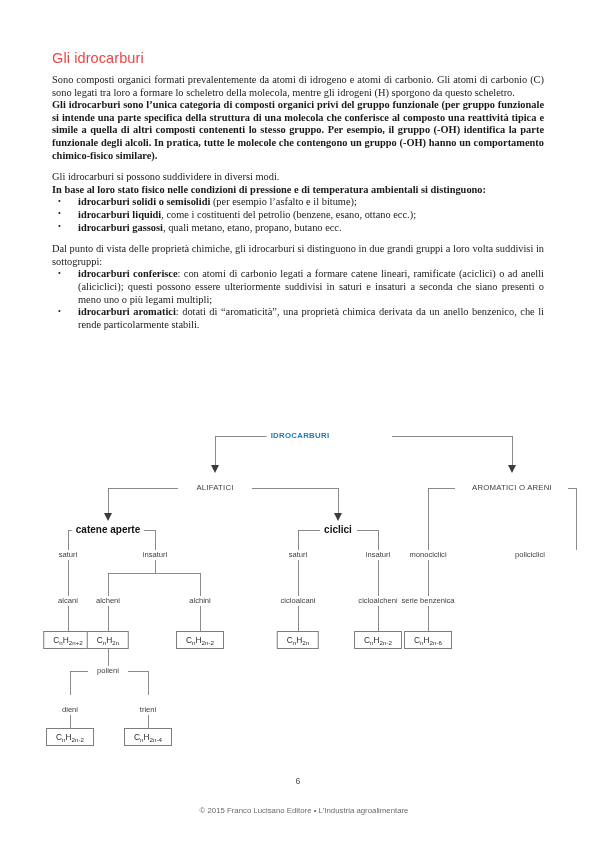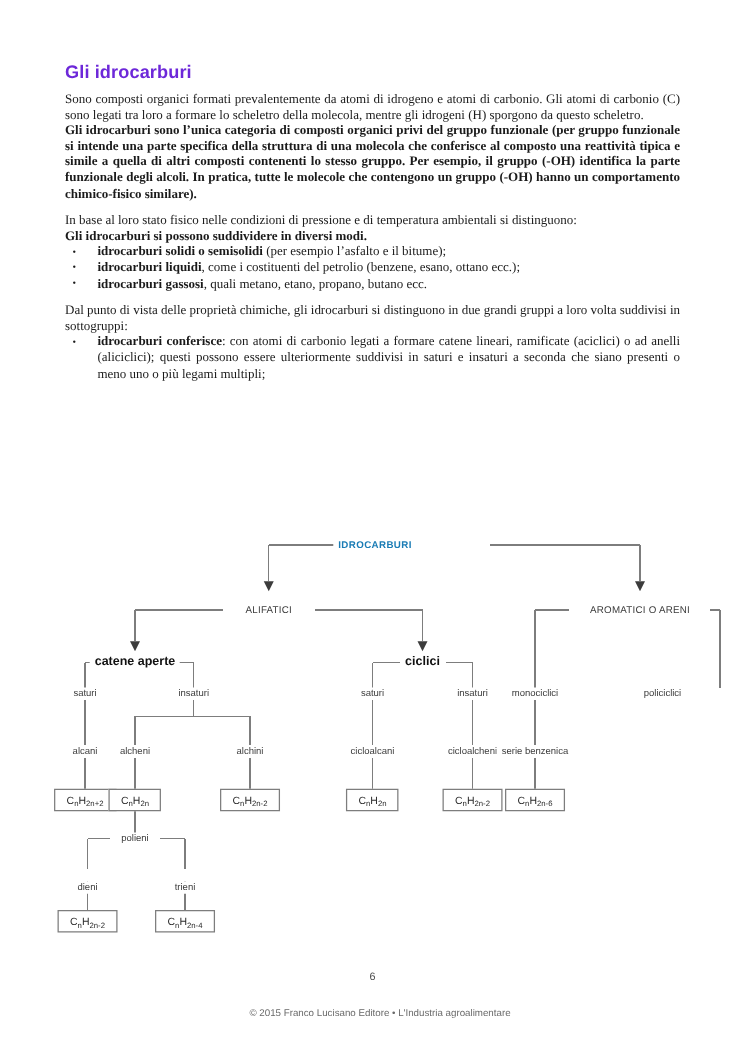--- a/index.html
+++ b/index.html
@@ -25,22 +25,22 @@
   .content {
     position: absolute;
     left: 52px;
     top: 50px;
     width: 492px;
   }
 
   h1.heading {
     font-family: "Liberation Sans", sans-serif;
     font-size: 14.5px;
-    font-weight: 700;
-    color: #6d28d9;
+    font-weight: 400;
+    color: #ef4444;
     margin: 0 0 8px 0;
     letter-spacing: 0.1px;
   }
 
   p.para {
     font-family: "Liberation Serif", serif;
     font-size: 10.4px;
     line-height: 12.6px;
     text-align: justify;
     margin: 0;
@@ -159,35 +159,36 @@
 <div class="page">
 
   <div class="content">
     <h1 class="heading">Gli idrocarburi</h1>
 
     <p class="para">Sono composti organici formati prevalentemente da atomi di idrogeno e atomi di carbonio. Gli atomi di carbonio (C) sono legati tra loro a formare lo scheletro della molecola, mentre gli idrogeni (H) sporgono da questo scheletro.</p>
     <p class="para">Gli idrocarburi sono l’unica categoria di composti organici privi del gruppo funzionale (per gruppo funzionale si intende una parte specifica della struttura di una molecola che conferisce al composto una reattività tipica e simile a quella di altri composti contenenti lo stesso gruppo. Per esempio, il gruppo (-OH) identifica la parte funzionale degli alcoli. In pratica, tutte le molecole che contengono un gruppo (-OH) hanno un comportamento chimico-fisico similare).</p>
 
     <div class="spacer-sm"></div>
 
+    <p class="para">Gli idrocarburi si possono suddividere in diversi modi.</p>
     <p class="para">In base al loro stato fisico nelle condizioni di pressione e di temperatura ambientali si distinguono:</p>
-    <p class="para">Gli idrocarburi si possono suddividere in diversi modi.</p>
 
     <ul class="bullets">
       <li><span class="b">idrocarburi solidi o semisolidi</span><span> (per esempio l’asfalto e il bitume);</span></li>
       <li><span class="b">idrocarburi liquidi</span><span>, come i costituenti del petrolio (benzene, esano, ottano ecc.);</span></li>
       <li><span class="b">idrocarburi gassosi</span><span>, quali metano, etano, propano, butano ecc.</span></li>
     </ul>
 
     <div class="spacer-sm"></div>
 
     <p class="para">Dal punto di vista delle proprietà chimiche, gli idrocarburi si distinguono in due grandi gruppi a loro volta suddivisi in sottogruppi:</p>
 
     <ul class="bullets">
       <li><span class="b">idrocarburi conferisce</span><span>: con atomi di carbonio legati a formare catene lineari, ramificate (aciclici) o ad anelli (aliciclici); questi possono essere ulteriormente suddivisi in saturi e insaturi a seconda che siano presenti o meno uno o più legami multipli;</span></li>
+      <li><span class="b">idrocarburi aromatici</span><span>: dotati di “aromaticità”, una proprietà chimica derivata da un anello benzenico, che li rende particolarmente stabili.</span></li>
     </ul>
   </div>
 
   <div class="diagram">
 
     <svg width="596" height="345">
       <g stroke="#7d7d7d" stroke-width="0.9" fill="none" shape-rendering="crispEdges">
 
         <path d="M215,18 H270"></path>
         <path d="M392,18 H512"></path>

